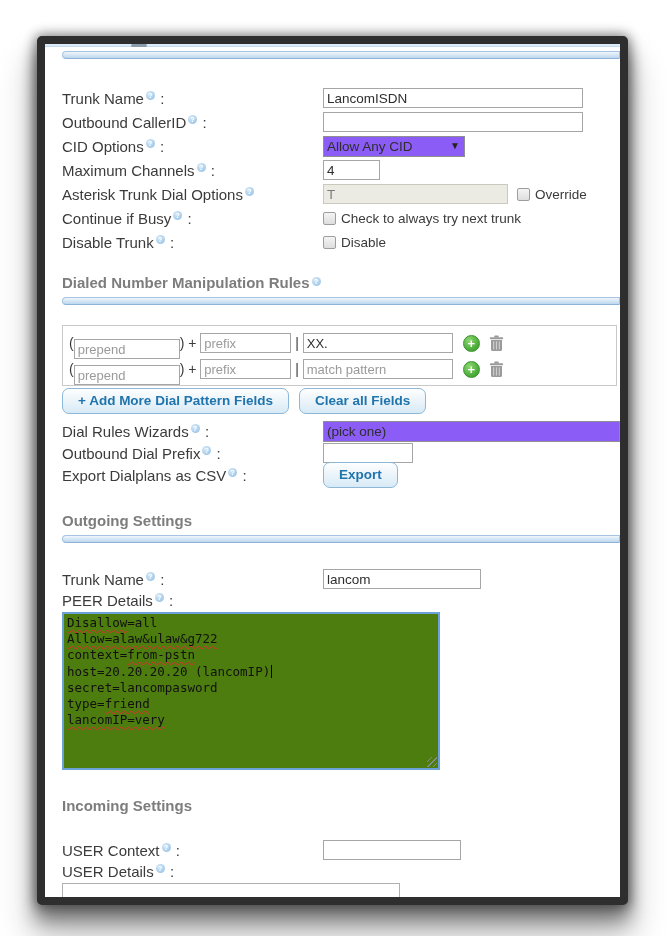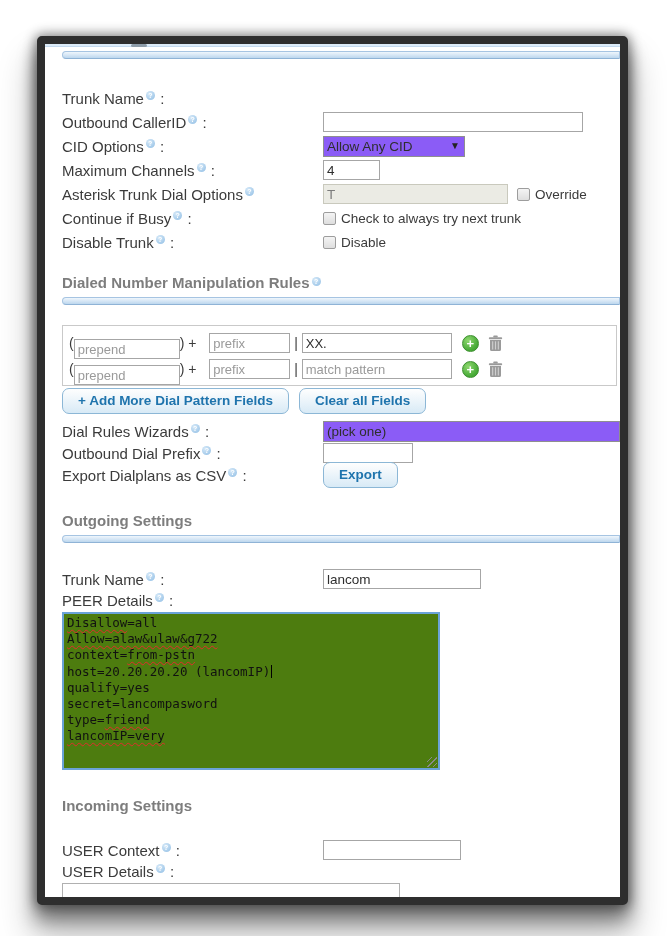--- a/index.html
+++ b/index.html
@@ -47,21 +47,21 @@
 
   .sec-head { margin:20px 0 0 17px; font-size:15px; font-weight:bold; color:#7d7d7d; height:17px; }
   .sec-head .help { vertical-align:4px; }
 
   .rules-box { margin:20px 0 0 17px; width:555px; border:1px solid #c9c9c9; padding:6px 6px 5px 6px; }
   .rule-row { display:flex; align-items:center; height:22px; margin-bottom:4px; }
   .rule-row:last-child { margin-bottom:0; }
   .rule-row .sep { font-size:14px; color:#3b3b3b; white-space:pre; }
   .rule-row input { height:20px; font-size:13px; }
   .r-prepend { width:106px;margin-top:12px; }
-  .r-prefix { width:81px; margin-left:9px; }
+  .r-prefix { width:91px; margin-left:0; }
   .r-pattern { width:150px; }
   .plus-icon { display:inline-block; width:17px; height:17px; border-radius:50%; margin-left:10px;
     background:radial-gradient(circle at 35% 30%, #8ed86f, #46a936 70%);
     border:1px solid #3c8f2e; color:#fff; font-weight:bold; font-size:13px;
     line-height:15px; text-align:center; cursor:pointer; }
   .trash { display:inline-block; margin-left:9px; cursor:pointer; line-height:0; }
 
   .btn { display:inline-block; height:26px; line-height:24px; padding:0 15px;
     border:1px solid #8cb7d6; border-radius:7px; font-size:13.5px; font-weight:bold;
     color:#1f74ad; background:linear-gradient(#fefefe, #d8eaf6); cursor:pointer;
@@ -100,20 +100,21 @@
 
   <div class="topline">
     <span class="top-dash"></span>
   </div>
   <div class="h-bar cut" style="margin-top:4px"></div>
 
   <div class="rows">
 
     <div class="frow">
       <span class="flabel"><span>Trunk Name</span><span class="help">?</span> <span>:</span></span>
+      <input type="text" style="width: 260px;" value="LancomISDN">
     </div>
 
     <div class="frow">
       <span class="flabel"><span>Outbound CallerID</span><span class="help">?</span> <span>:</span></span>
       <input type="text" style="width: 260px;" value="">
     </div>
 
     <div class="frow">
       <span class="flabel"><span>CID Options</span><span class="help">?</span> <span>:</span></span>
       <span class="select-wrap sel-cid"><select><option>Allow Any CID</option></select><span class="sel-arrow">▼</span></span>
@@ -217,21 +218,20 @@
     </div>
     <div class="peer-label-row">
       <span class="flabel"><span>PEER Details</span><span class="help">?</span> <span>:</span></span>
     </div>
     <div class="peer-box" id="peer-box">
       <span class="resize-handle"></span>
     <div class="peer-line"><span class="sp">Disallow</span><span>=all</span></div>
           <div class="peer-line"><span class="sp">Allow=alaw&amp;ulaw&amp;g722</span></div>
           <div class="peer-line"><span>context=</span><span class="sp">from-pstn</span></div>
           <div class="peer-line"><span>host=20.20.20.20 (lancomIP)</span><span class="caret"></span></div>
-          <div class="peer-line"><span>qualify=yes</span></div>
           <div class="peer-line"><span>secret=lancompasword</span></div>
           <div class="peer-line"><span>type=</span><span class="sp">friend</span></div>
           <div class="peer-line"><span class="sp">lancomIP=very</span></div>
         </div>
   </div>
 
   <div class="sec-head mt27"><span>Incoming Settings</span></div>
 
   <div class="rows mt24" style="margin-top:24px">
     <div class="frow">

